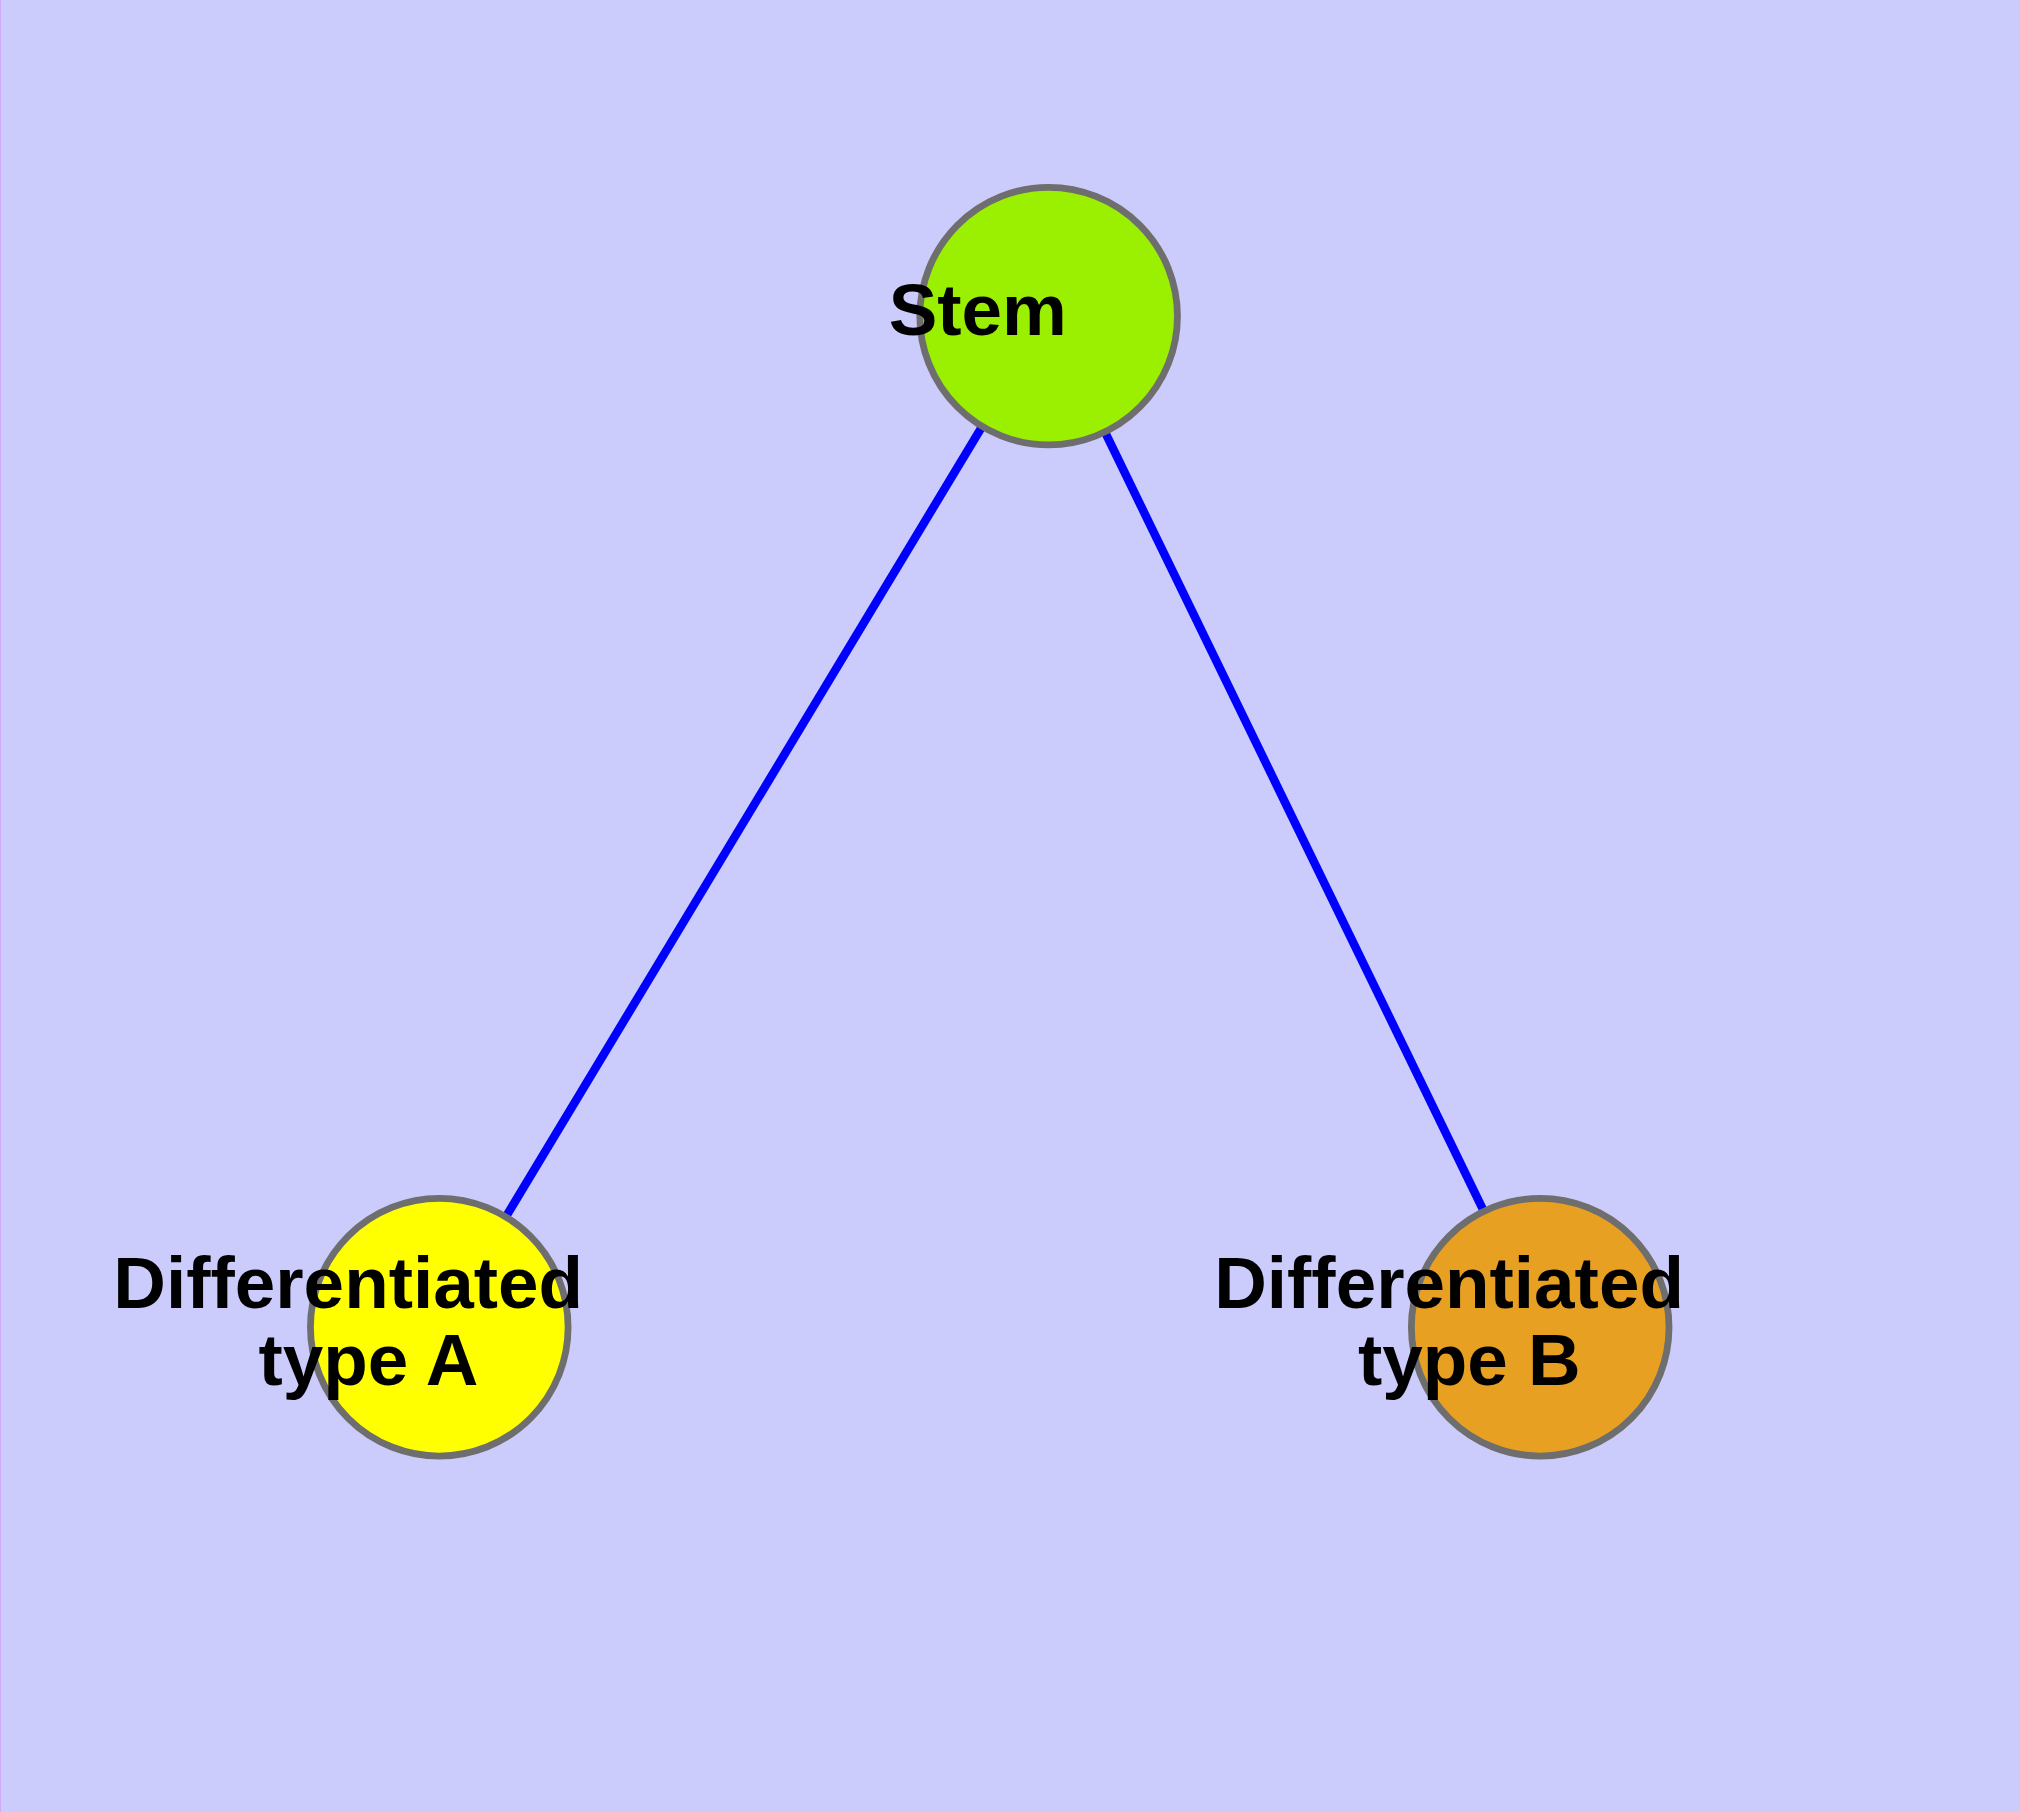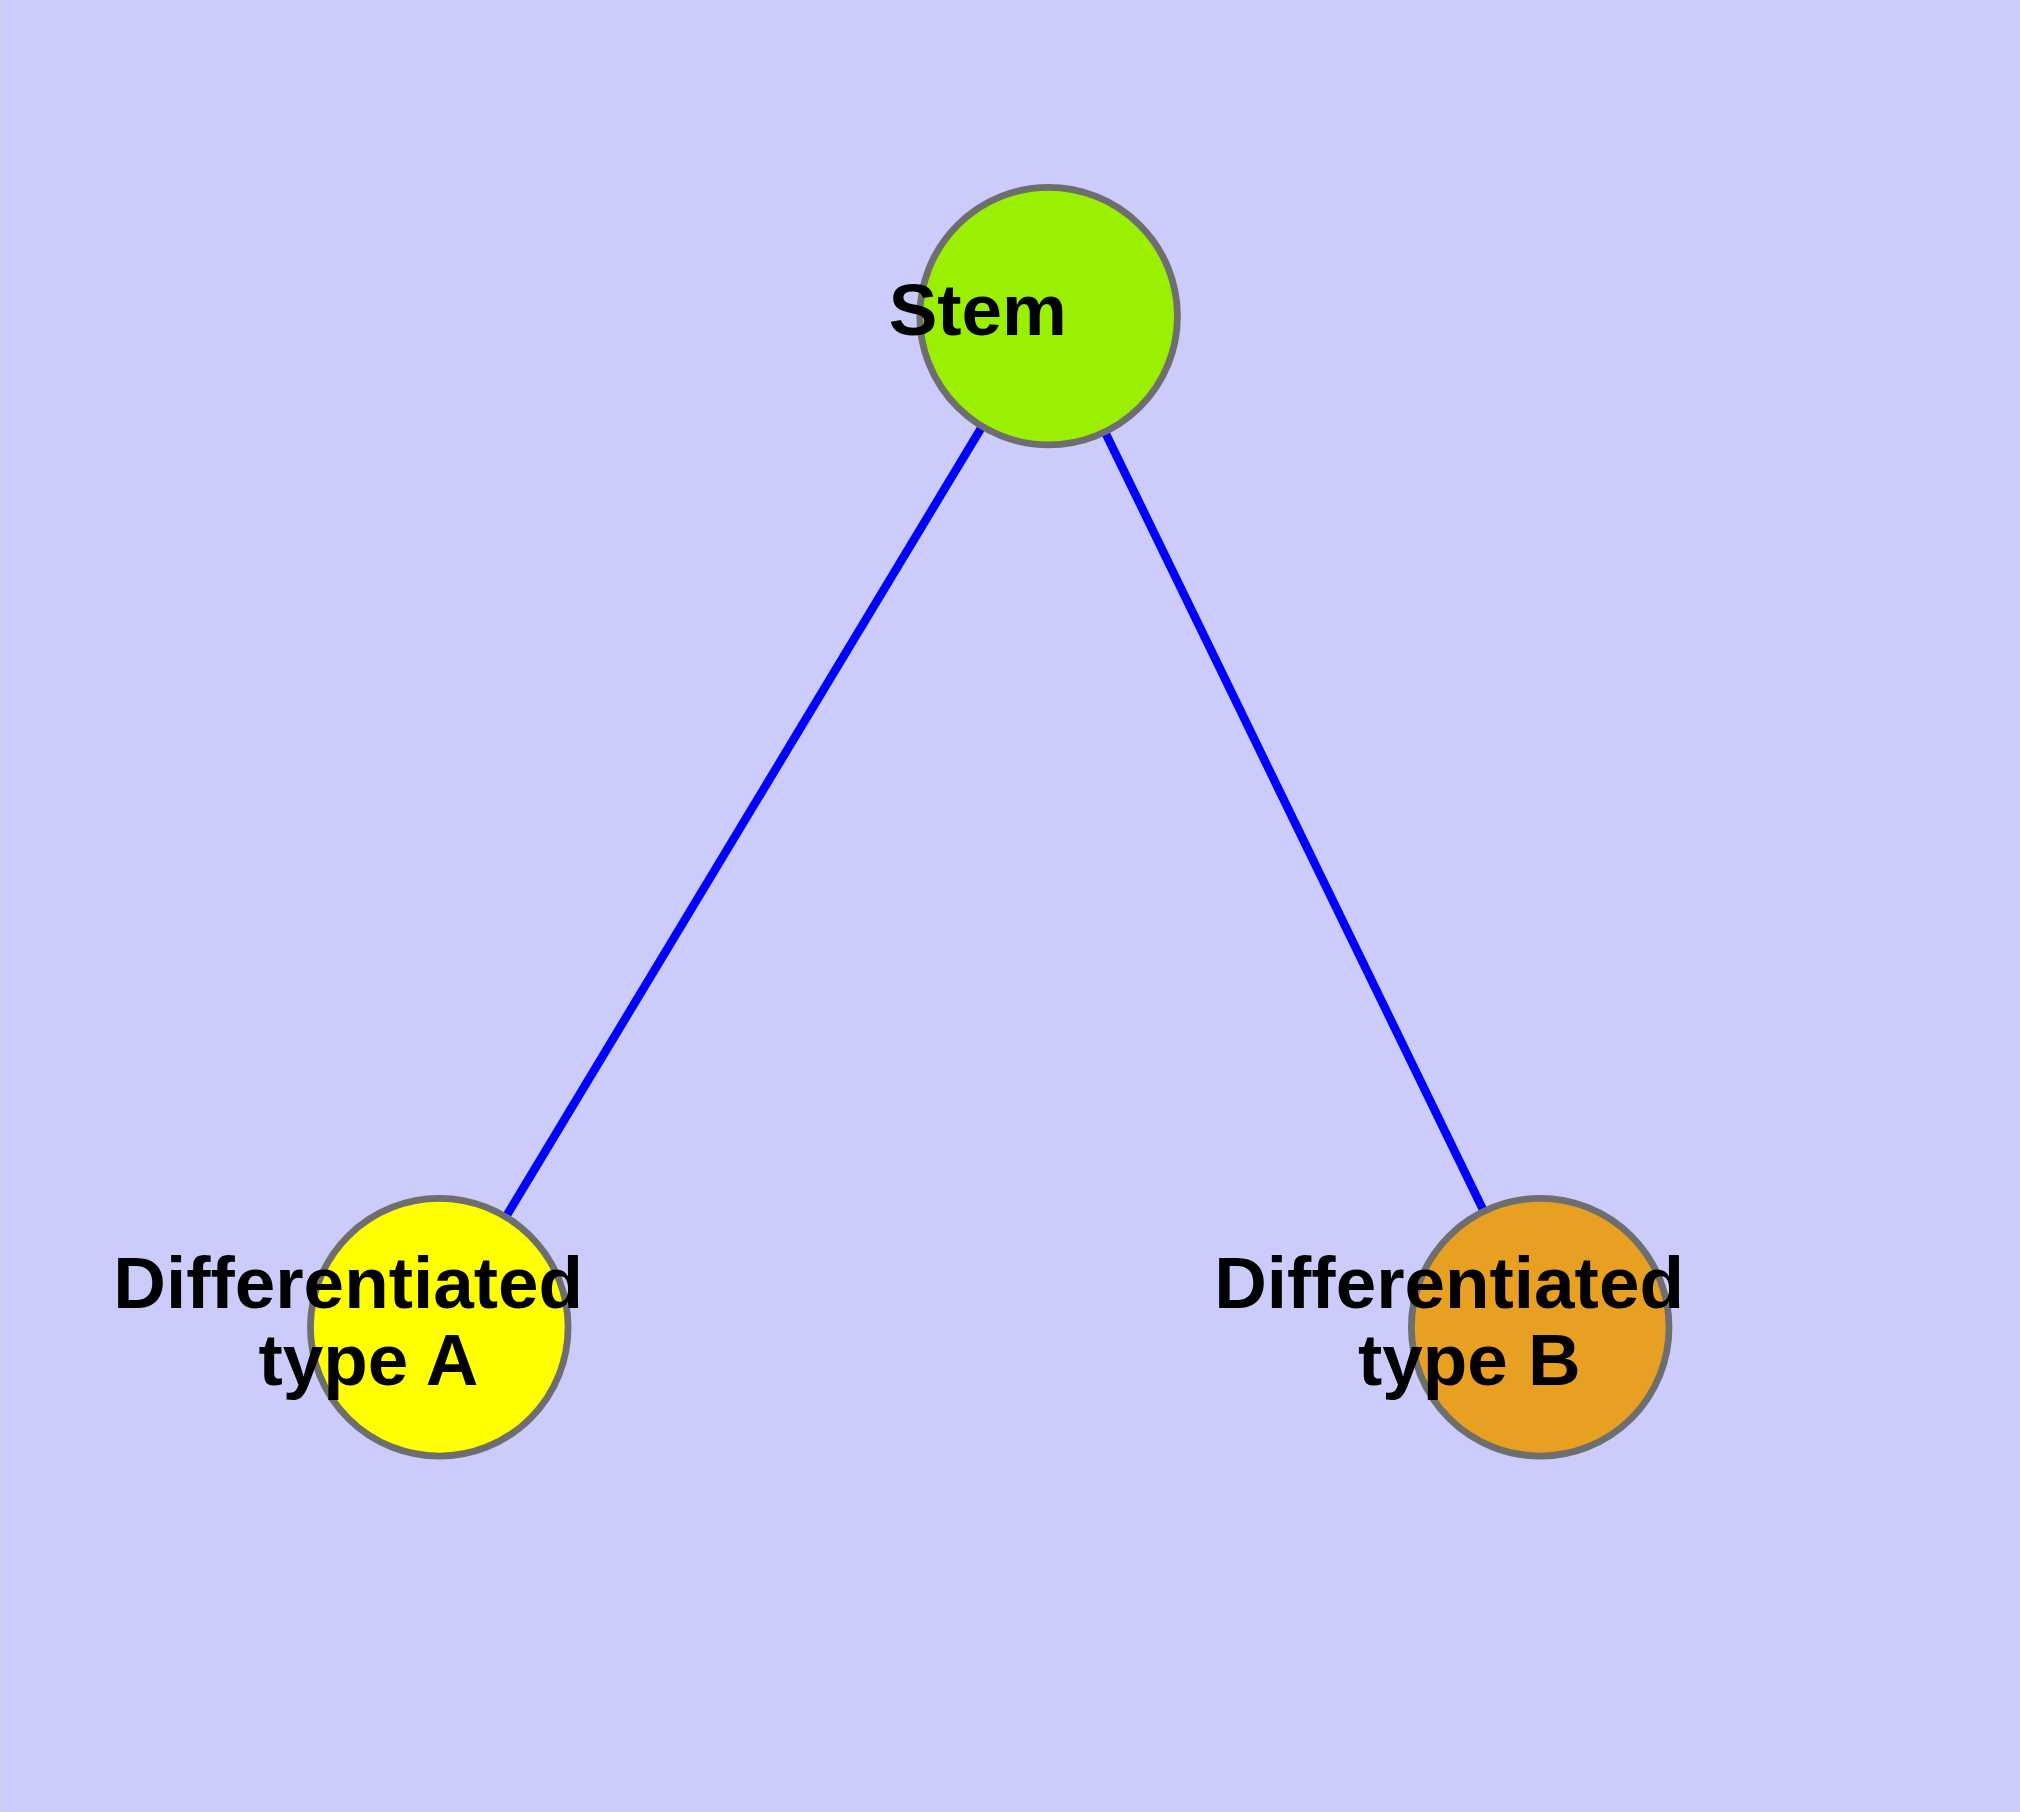--- a/index.html
+++ b/index.html
@@ -30,21 +30,21 @@
     line-height: 1.06;
     fill: #000000;
     text-anchor: middle;
     dominant-baseline: middle;
     white-space: pre;
   }
 </style>
 </head>
 <body>
 
-<div id="canvas" style="background: #fde047;">
+<div id="canvas" style="background: #d946ef;">
   <svg id="graph-svg" viewBox="0 0 2384 2138">
 
     <rect x="0" y="0" width="2384" height="2138" fill="#ccccfc"></rect>
 
     <g>
       <line x1="1237" y1="373" x2="518" y2="1566" stroke="#0000ff" stroke-width="10" stroke-linecap="butt"></line>
       <line x1="1237" y1="373" x2="1817" y2="1566" stroke="#0000ff" stroke-width="10" stroke-linecap="butt"></line>
     </g>
 
     <g>

